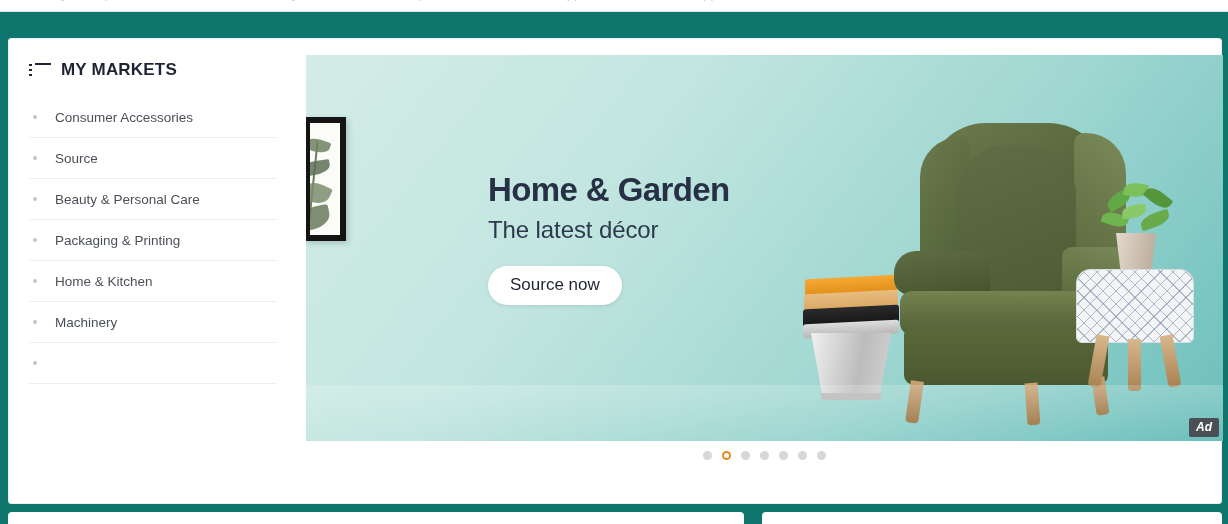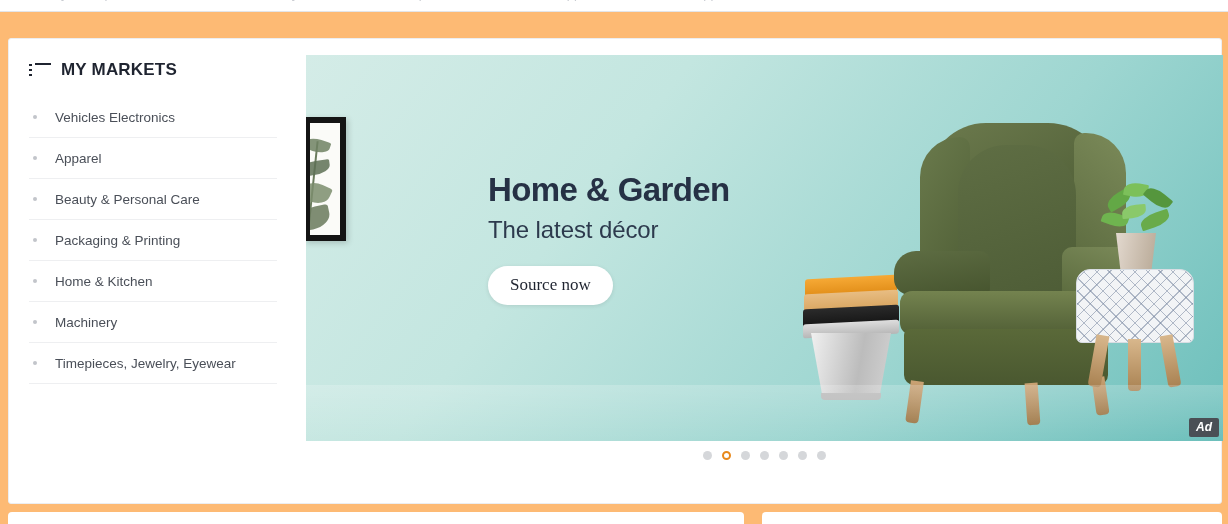--- a/index.html
+++ b/index.html
@@ -20,21 +20,21 @@
   .top-strip-inner {
     position: absolute; left: 0; top: -14px;
     display: flex; gap: 44px; padding-left: 30px;
     font-size: 13px; color: #c9ccd2; white-space: nowrap;
   }
 
   
   .page {
     position: absolute; left: 0; top: 12px;
     width: 1228px; height: 512px;
-    background: #fdba74;
+    background: #0f766e;
   }
   .content-card {
     position: absolute; left: 8px; top: 26px;
     width: 1214px; height: 466px;
     background: #ffffff;
     border: 1px solid #eceef1;
     border-radius: 3px;
   }
 
   
@@ -142,21 +142,20 @@
   .cta {
     margin-top: 22px;
     display: inline-block;
     background: #ffffff;
     color: #1f2430;
     font-size: 17px;
     padding: 9px 22px 10px 22px;
     border-radius: 22px;
     box-shadow: 0 1px 4px rgba(0,0,0,.10);
     cursor: pointer;
-    font-family: Liberation Serif, serif;
   }
 
   
   .planters { position: absolute; left: 495px; top: 222px; width: 100px; height: 120px; }
   .pl {
     position: absolute; left: 0; width: 96px; height: 18px;
     border-radius: 3px;
   }
   .pl.p1 { top: 0px;  background: linear-gradient(#f6a935, #e08c17); width: 92px; left: 4px; transform: skewY(-3deg);}
   .pl.p2 { top: 15px; background: linear-gradient(#e8bd83, #d8a55f); width: 94px; left: 3px; transform: skewY(-3deg);}
@@ -342,45 +341,44 @@
           <i></i>
             <i></i>
             <i></i>
         </span>
         <span class="markets-title">MY MARKETS</span>
       </div>
 
       <ul class="market-list">
         <li class="market-item">
           <span class="dot"></span>
-          <span class="label">Vehicles Electronics</span>
-        </li>
-        <li class="market-item">
-          <span class="dot"></span>
-          <span class="label">Apparel</span>
+          <span class="label">Consumer Accessories</span>
+        </li>
+        <li class="market-item">
+          <span class="dot"></span>
+          <span class="label">Source</span>
         </li>
         <li class="market-item">
           <span class="dot"></span>
           <span class="label">Beauty &amp; Personal Care</span>
         </li>
         <li class="market-item">
           <span class="dot"></span>
           <span class="label">Packaging &amp; Printing</span>
         </li>
         <li class="market-item">
           <span class="dot"></span>
           <span class="label">Home &amp; Kitchen</span>
         </li>
         <li class="market-item">
           <span class="dot"></span>
           <span class="label">Machinery</span>
         </li>
         <li class="market-item">
           <span class="dot"></span>
-          <span class="label">Timepieces, Jewelry, Eyewear</span>
         </li>
       </ul>
     </div>
 
     <div class="banner-wrap">
       <div class="banner">
 
         <div class="frame">
           <div class="frame-inner">
             <span class="stem"></span>

